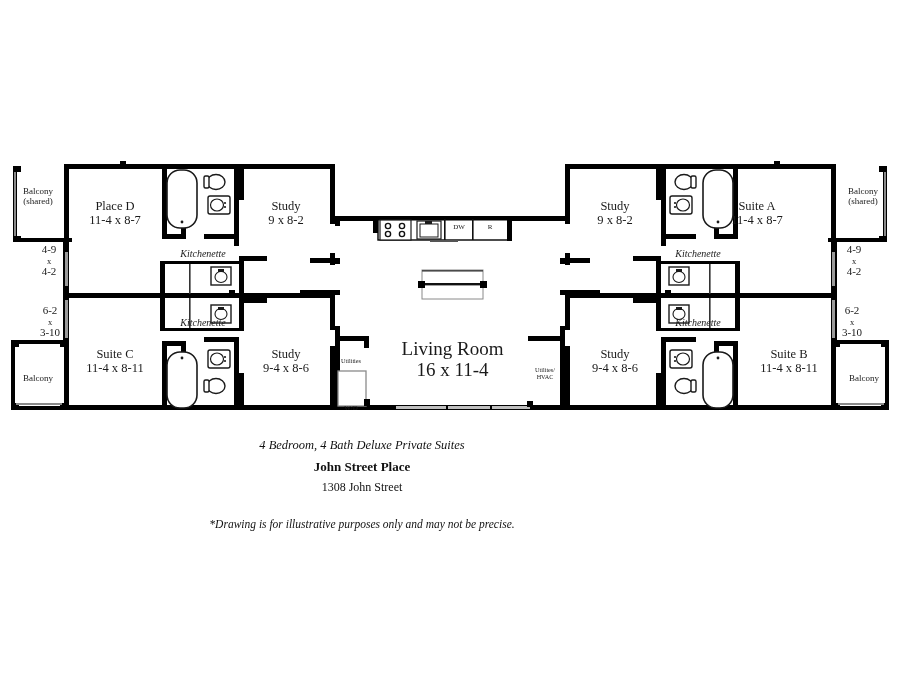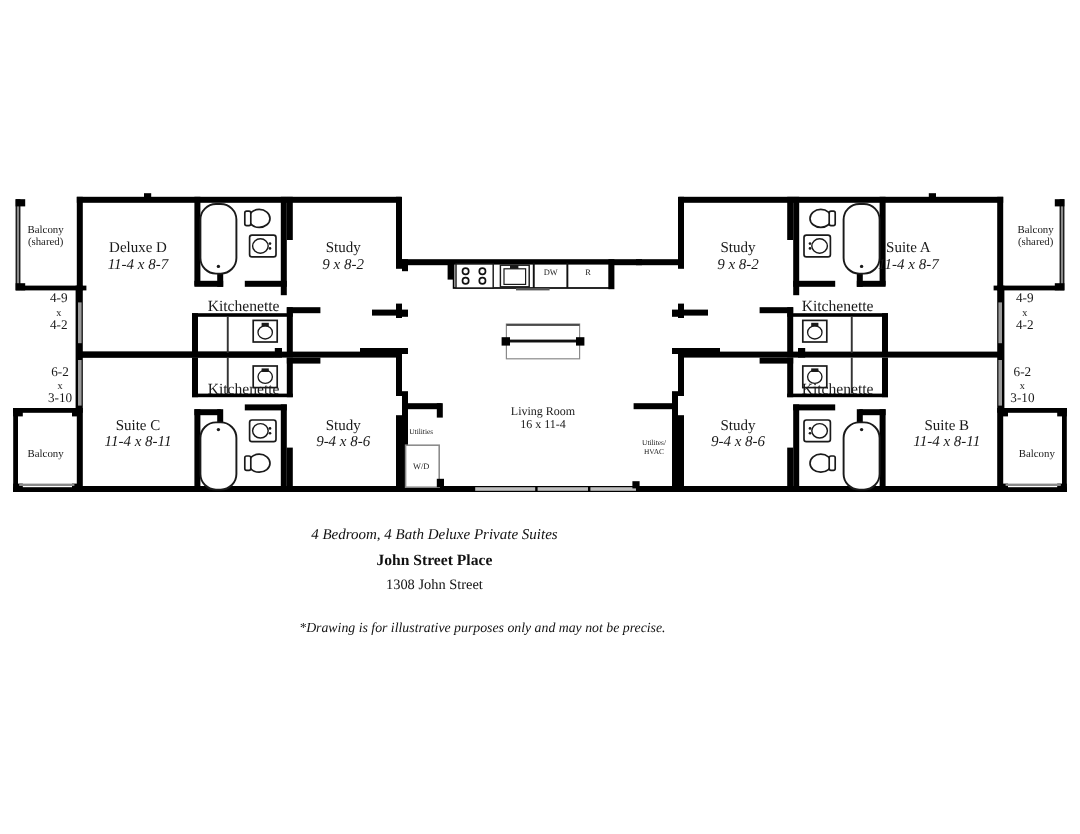--- a/index.html
+++ b/index.html
@@ -12,35 +12,35 @@
   #plan{position:absolute;left:0;top:0;width:900px;height:695px;}
   .lbl{
     position:absolute;text-align:center;line-height:1.12;
     font-family:"Liberation Serif","DejaVu Serif",serif;
     color:#1a1a1a;white-space:nowrap;
   }
   .lbl .l1{display:block;}
   .lbl .l2{display:block;}
   .room{font-size:12.5px;}
   .room .l1{font-size:12.5px;}
-  .room .l2{font-size:12.5px;font-style:italic;}
-  .small{font-size:13px;}
+  .room .l2{font-size:12.5px;}
+  .small{font-size:10px;font-style:italic;}
   .tiny{font-size:6.2px;}
   .dim{font-size:11px;line-height:1.0;}
   .dim .mid{font-size:8.5px;}
   .balc{font-size:9px;line-height:1.14;}
-  .lr{font-size:10px;}
+  .lr{font-size:19px;}
   .caption{
     position:absolute;width:724px;text-align:center;left:0;
     font-family:"Liberation Serif","DejaVu Serif",serif;color:#111;
   }
   #cap1{top:438px;font-size:12.5px;font-style:italic;}
   #cap2{top:459px;font-size:13px;font-weight:bold;}
   #cap3{top:480px;font-size:12px;}
-  #cap4{top:518px;font-size:11.5px;font-style:italic;padding-left:40px;}
+  #cap4{top:518px;font-size:11.5px;font-style:italic;}
 </style>
 </head>
 <body>
 
 <svg id="plan" viewBox="0 0 900 695">
 
   <g>
 
     <g>
       <rect x="13" y="166" width="4" height="76" fill="#000"></rect>
@@ -359,21 +359,21 @@
 <div class="lbl dim" style="left:22px;top:305px;width:56px;">
   <span class="l1">6-2</span>
   <span class="mid">x</span>
   <span class="l2">3-10</span>
 </div>
 <div class="lbl balc" style="left:8px;top:373px;width:60px;">
   <span class="l1">Balcony</span>
 </div>
 
 <div class="lbl room" style="left:68px;top:199px;width:94px;">
-  <span class="l1">Deluxe D</span>
+  <span class="l1">Place D</span>
   <span class="l2">11-4 x 8-7</span>
 </div>
 <div class="lbl room" style="left:68px;top:347px;width:94px;text-align:center;">
   <span class="l1">Suite C</span>
   <span class="l2">11-4 x 8-11</span>
 </div>
 <div class="lbl room" style="left:243px;top:199px;width:86px;">
   <span class="l1">Study</span>
   <span class="l2">9 x 8-2</span>
 </div>
@@ -429,21 +429,21 @@
   <span class="l1">Kitchenette</span>
 </div>
 
 <div class="lbl lr" style="left:390px;top:338px;width:125px;">
   <span class="l1">Living Room</span>
   <span class="l2">16 x 11-4</span>
 </div>
 <div class="lbl tiny" style="left:331px;top:358px;width:40px;">
   <span class="l1">Utilities</span>
 </div>
-<div class="lbl tiny" style="left:334px;top:386px;width:34px;font-size:7px;">
+<div class="lbl tiny" style="left:334px;top:405px;width:34px;font-size:7px;">
   <span class="l1">W/D</span>
 </div>
 <div class="lbl tiny" style="left:522px;top:367px;width:46px;">
   <span class="l1">Utilites/</span>
   <span class="l2">HVAC</span>
 </div>
 <div class="lbl tiny" style="left:446px;top:224px;width:26px;font-size:7px;">
   <span class="l1">DW</span>
 </div>
 <div class="lbl tiny" style="left:474px;top:224px;width:32px;font-size:7px;">

